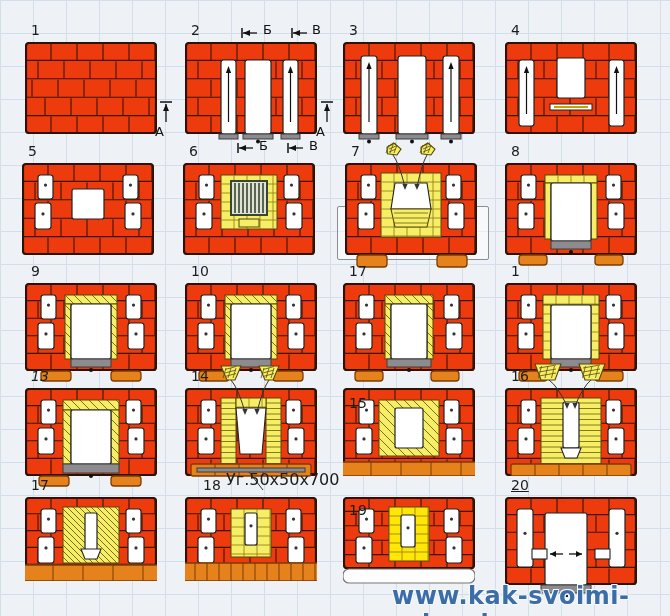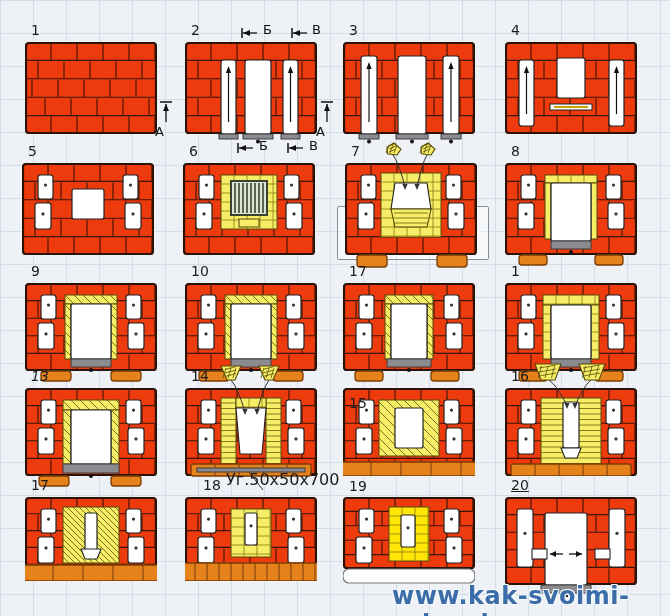--- a/index.html
+++ b/index.html
@@ -1355,15 +1355,15 @@
     <span class="tnum" style="left: 31px; top: 263px;">9</span>
     <span class="tnum" style="left: 191px; top: 263px;">10</span>
     <span class="tnum" style="left: 349px; top: 263px;">17</span>
     <span class="tnum" style="left: 511px; top: 263px;">1</span>
     <span class="tnum" style="left: 31px; top: 368px; font-style: italic;">13</span>
     <span class="tnum" style="left: 191px; top: 368px;">14</span>
     <span class="tnum" style="left: 349px; top: 368px; margin-top: 27px;">15</span>
     <span class="tnum" style="left: 511px; top: 368px;">16</span>
     <span class="tnum" style="left: 31px; top: 477px; text-align: center;">17</span>
     <span class="tnum" style="left: 191px; top: 477px; margin-left: 12px;">18</span>
-    <span class="tnum" style="left: 349px; top: 478px;">19</span>
+    <span class="tnum" style="left: 349px; top: 502px;">19</span>
     <span class="tnum" style="left: 511px; top: 477px; text-decoration: underline;">20</span>
   </div>
 
 </body></html>

